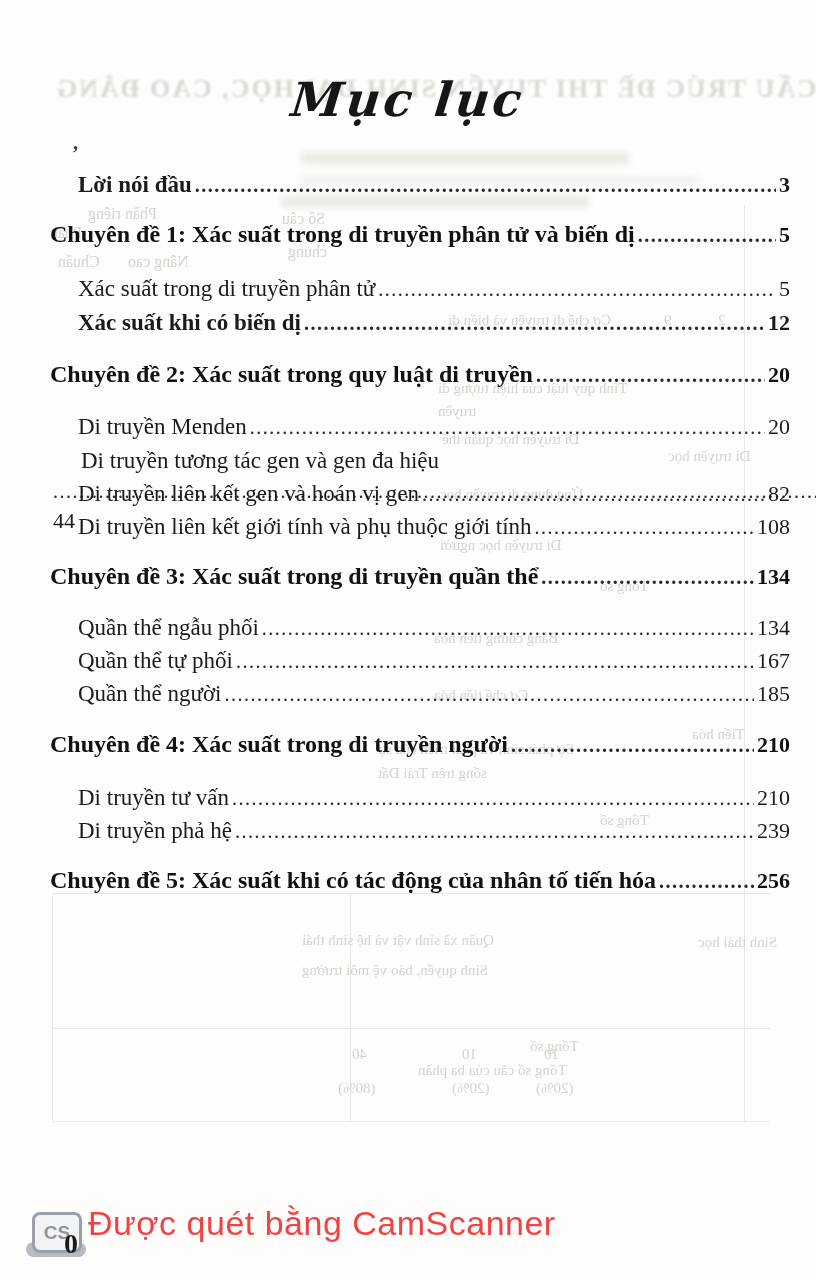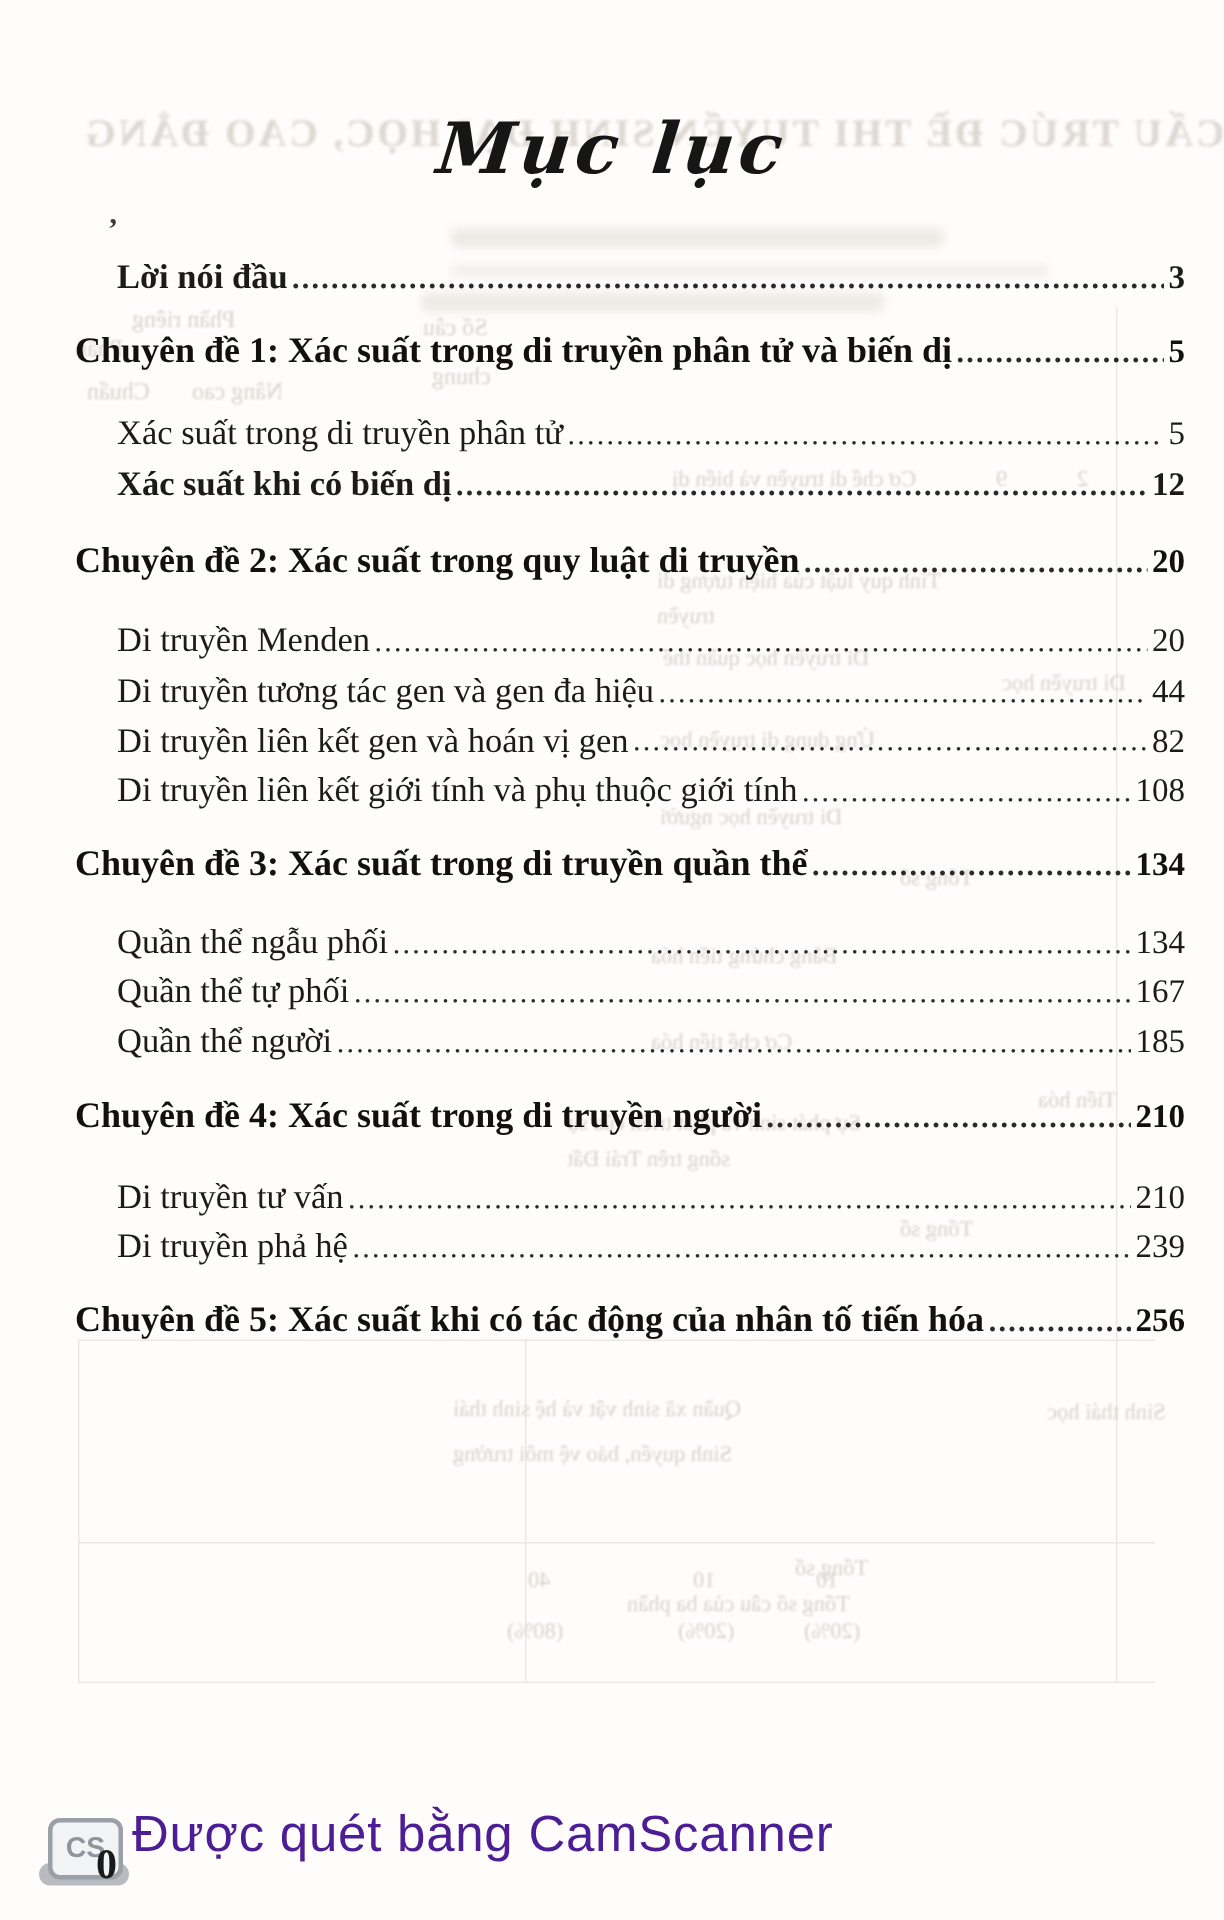--- a/index.html
+++ b/index.html
@@ -75,21 +75,21 @@
     z-index:2;
   }
   #cs-bar{
     position:absolute;left:26px;top:47px;width:60px;height:15px;
     background:#b7babe;border-radius:8px;z-index:1;
     filter:blur(0.5px);
   }
   #wm-text{
     position:absolute;left:88px;top:9px;
     font-family:"Liberation Sans",sans-serif;
-    font-size:34px;color:#4c1d95;letter-spacing:0.5px;
+    font-size:34px;color:#ef4444;letter-spacing:0.5px;
     z-index:2;
   }
   #wm-pagefrag{
     position:absolute;left:64px;top:33px;
     font-size:28px;font-weight:700;color:#1a1a1a;z-index:3;
     font-family:"Liberation Serif",serif;
   }
   #wm-pagefrag-ghost{
     position:absolute;left:40px;top:38px;
     font-size:22px;color:#b9bcc0;z-index:0;filter:blur(1px);
@@ -175,21 +175,21 @@
       <div class="row chapter" style="top: 359px;">
         <span class="lbl">Chuyên đề 2: Xác suất trong quy luật di truyền</span>
         <span class="dots"></span>
         <span class="pg">20</span>
       </div>
       <div class="row item" style="top: 412px;">
         <span class="lbl">Di truyền Menden</span>
         <span class="dots"></span>
         <span class="pg">20</span>
       </div>
-      <div class="row item" style="top: 446px;">
+      <div class="row item" style="top: 446px; flex-direction: column;">
         <span class="lbl">Di truyền tương tác gen và gen đa hiệu</span>
         <span class="dots"></span>
         <span class="pg">44</span>
       </div>
       <div class="row item" style="top: 479px; align-items: flex-end;">
         <span class="lbl">Di truyền liên kết gen và hoán vị gen</span>
         <span class="dots"></span>
         <span class="pg">82</span>
       </div>
       <div class="row item" style="top: 512px;">

